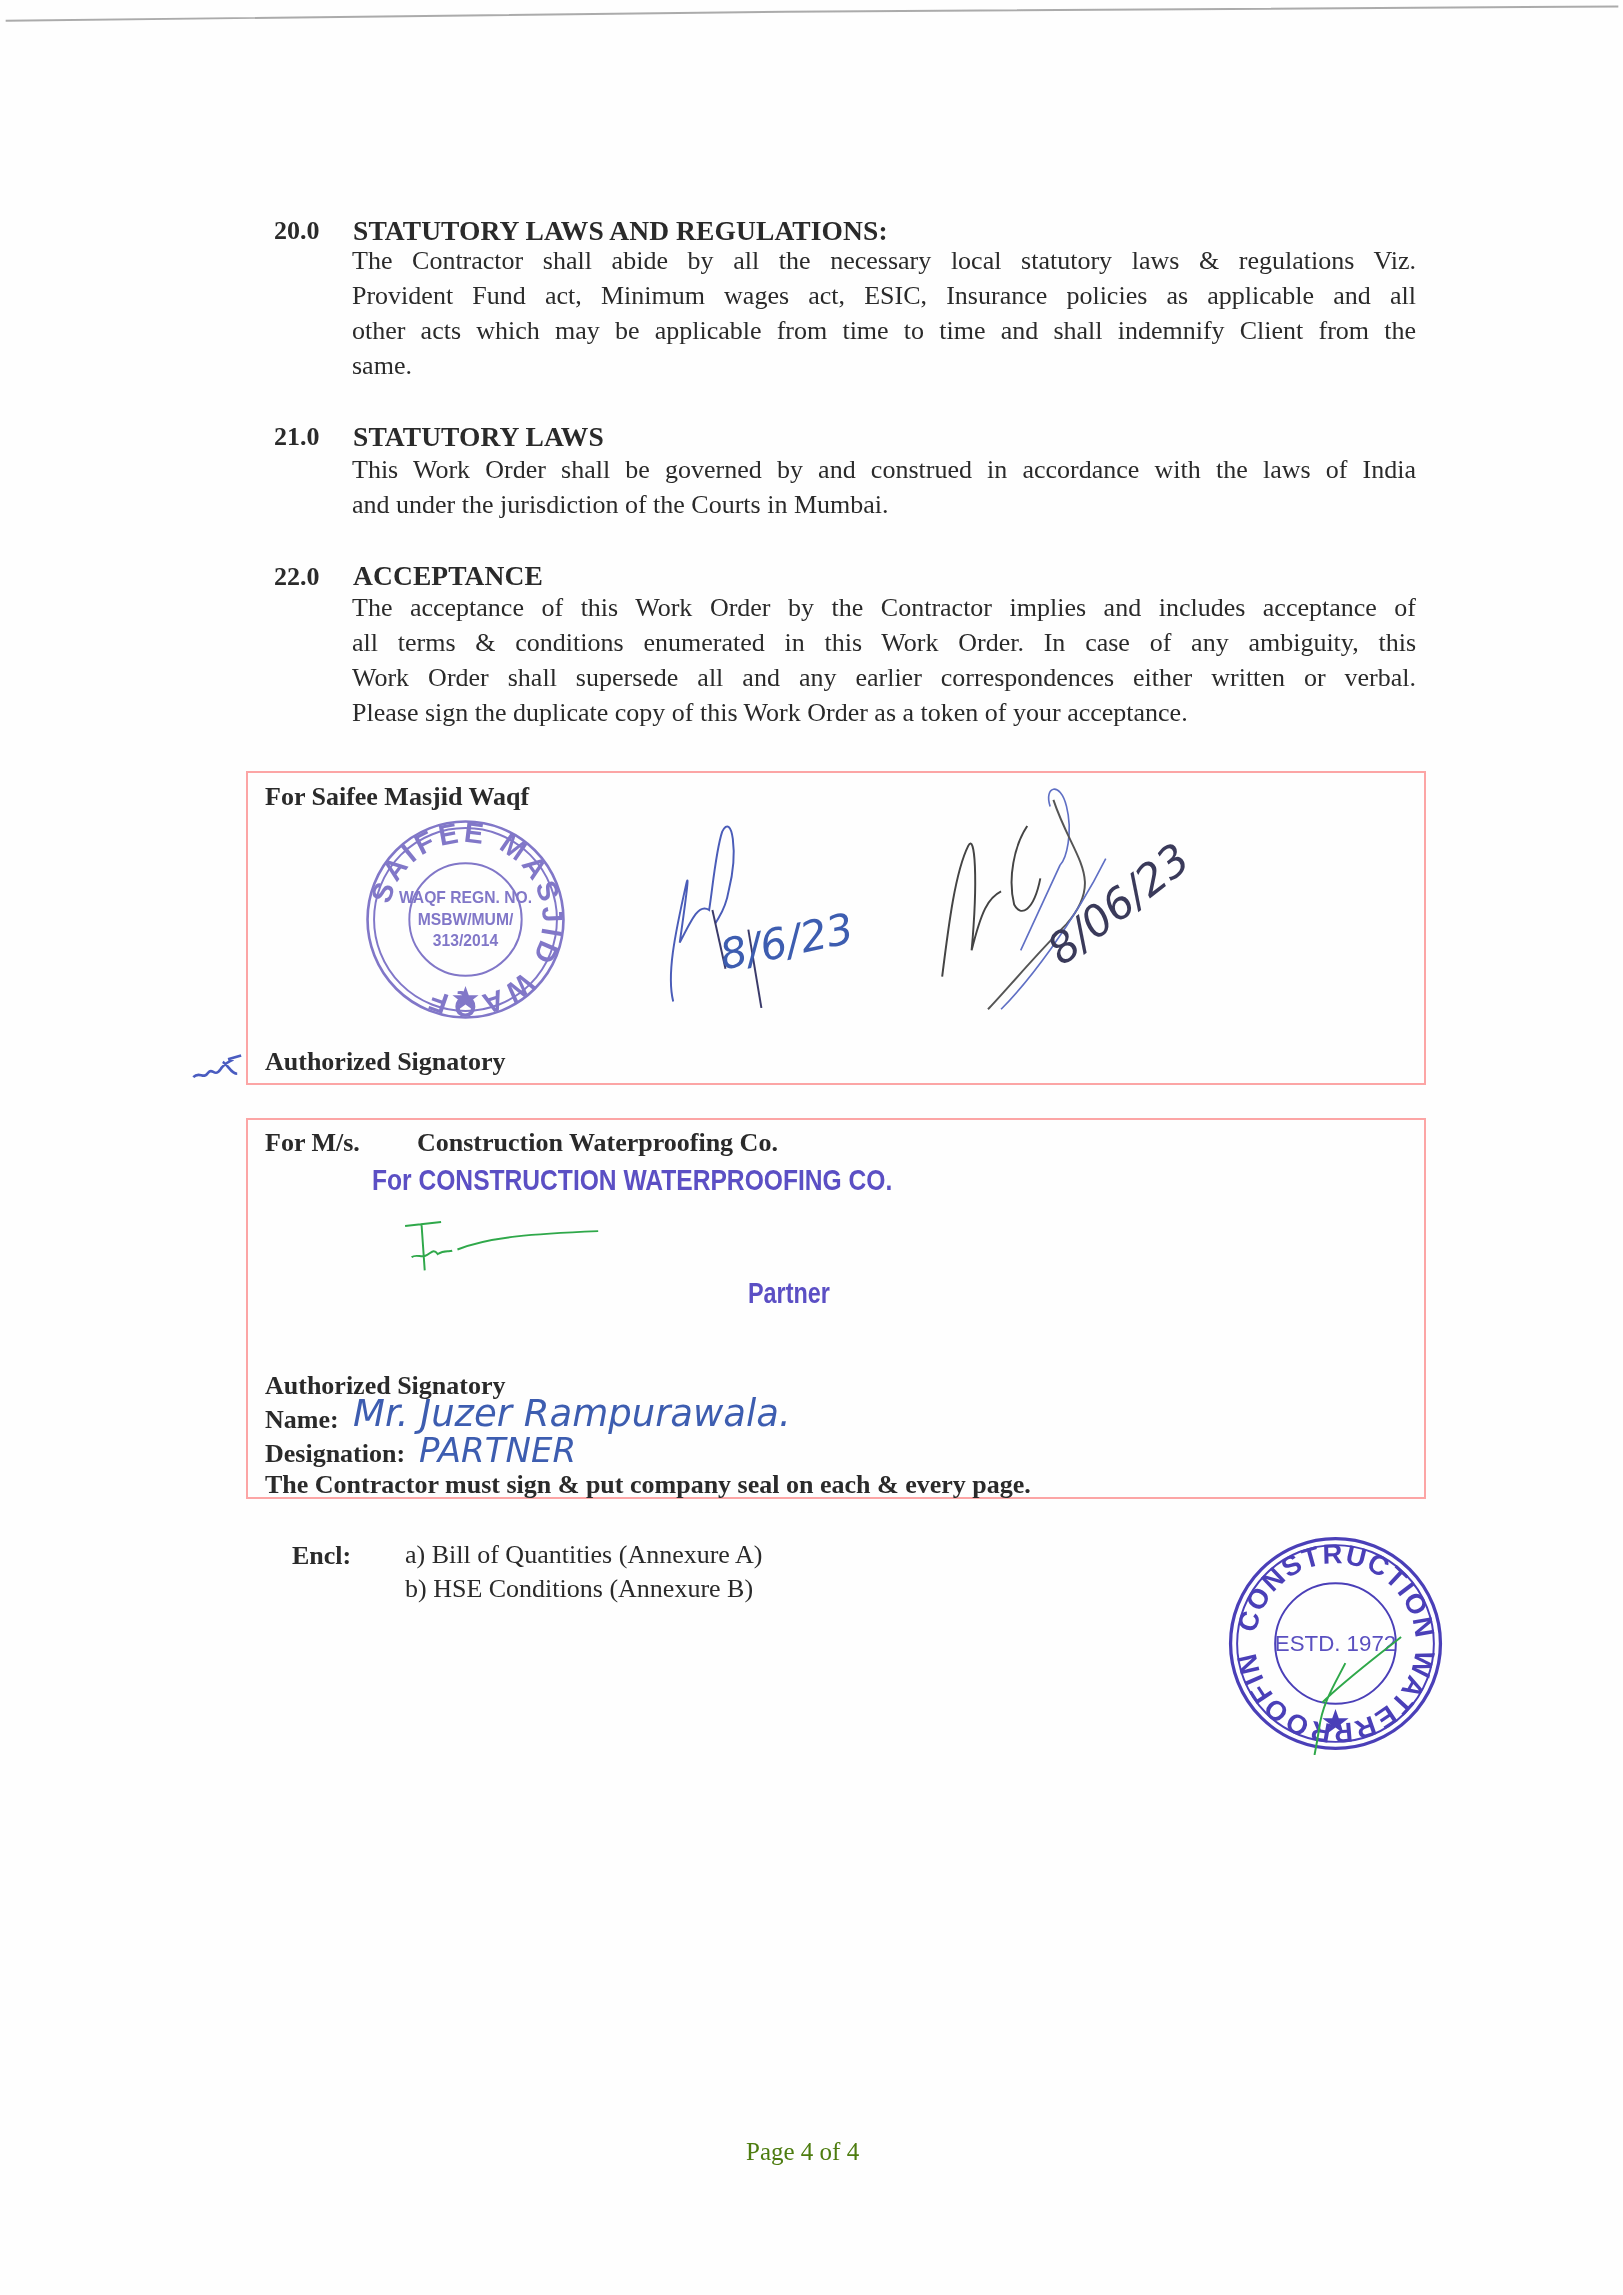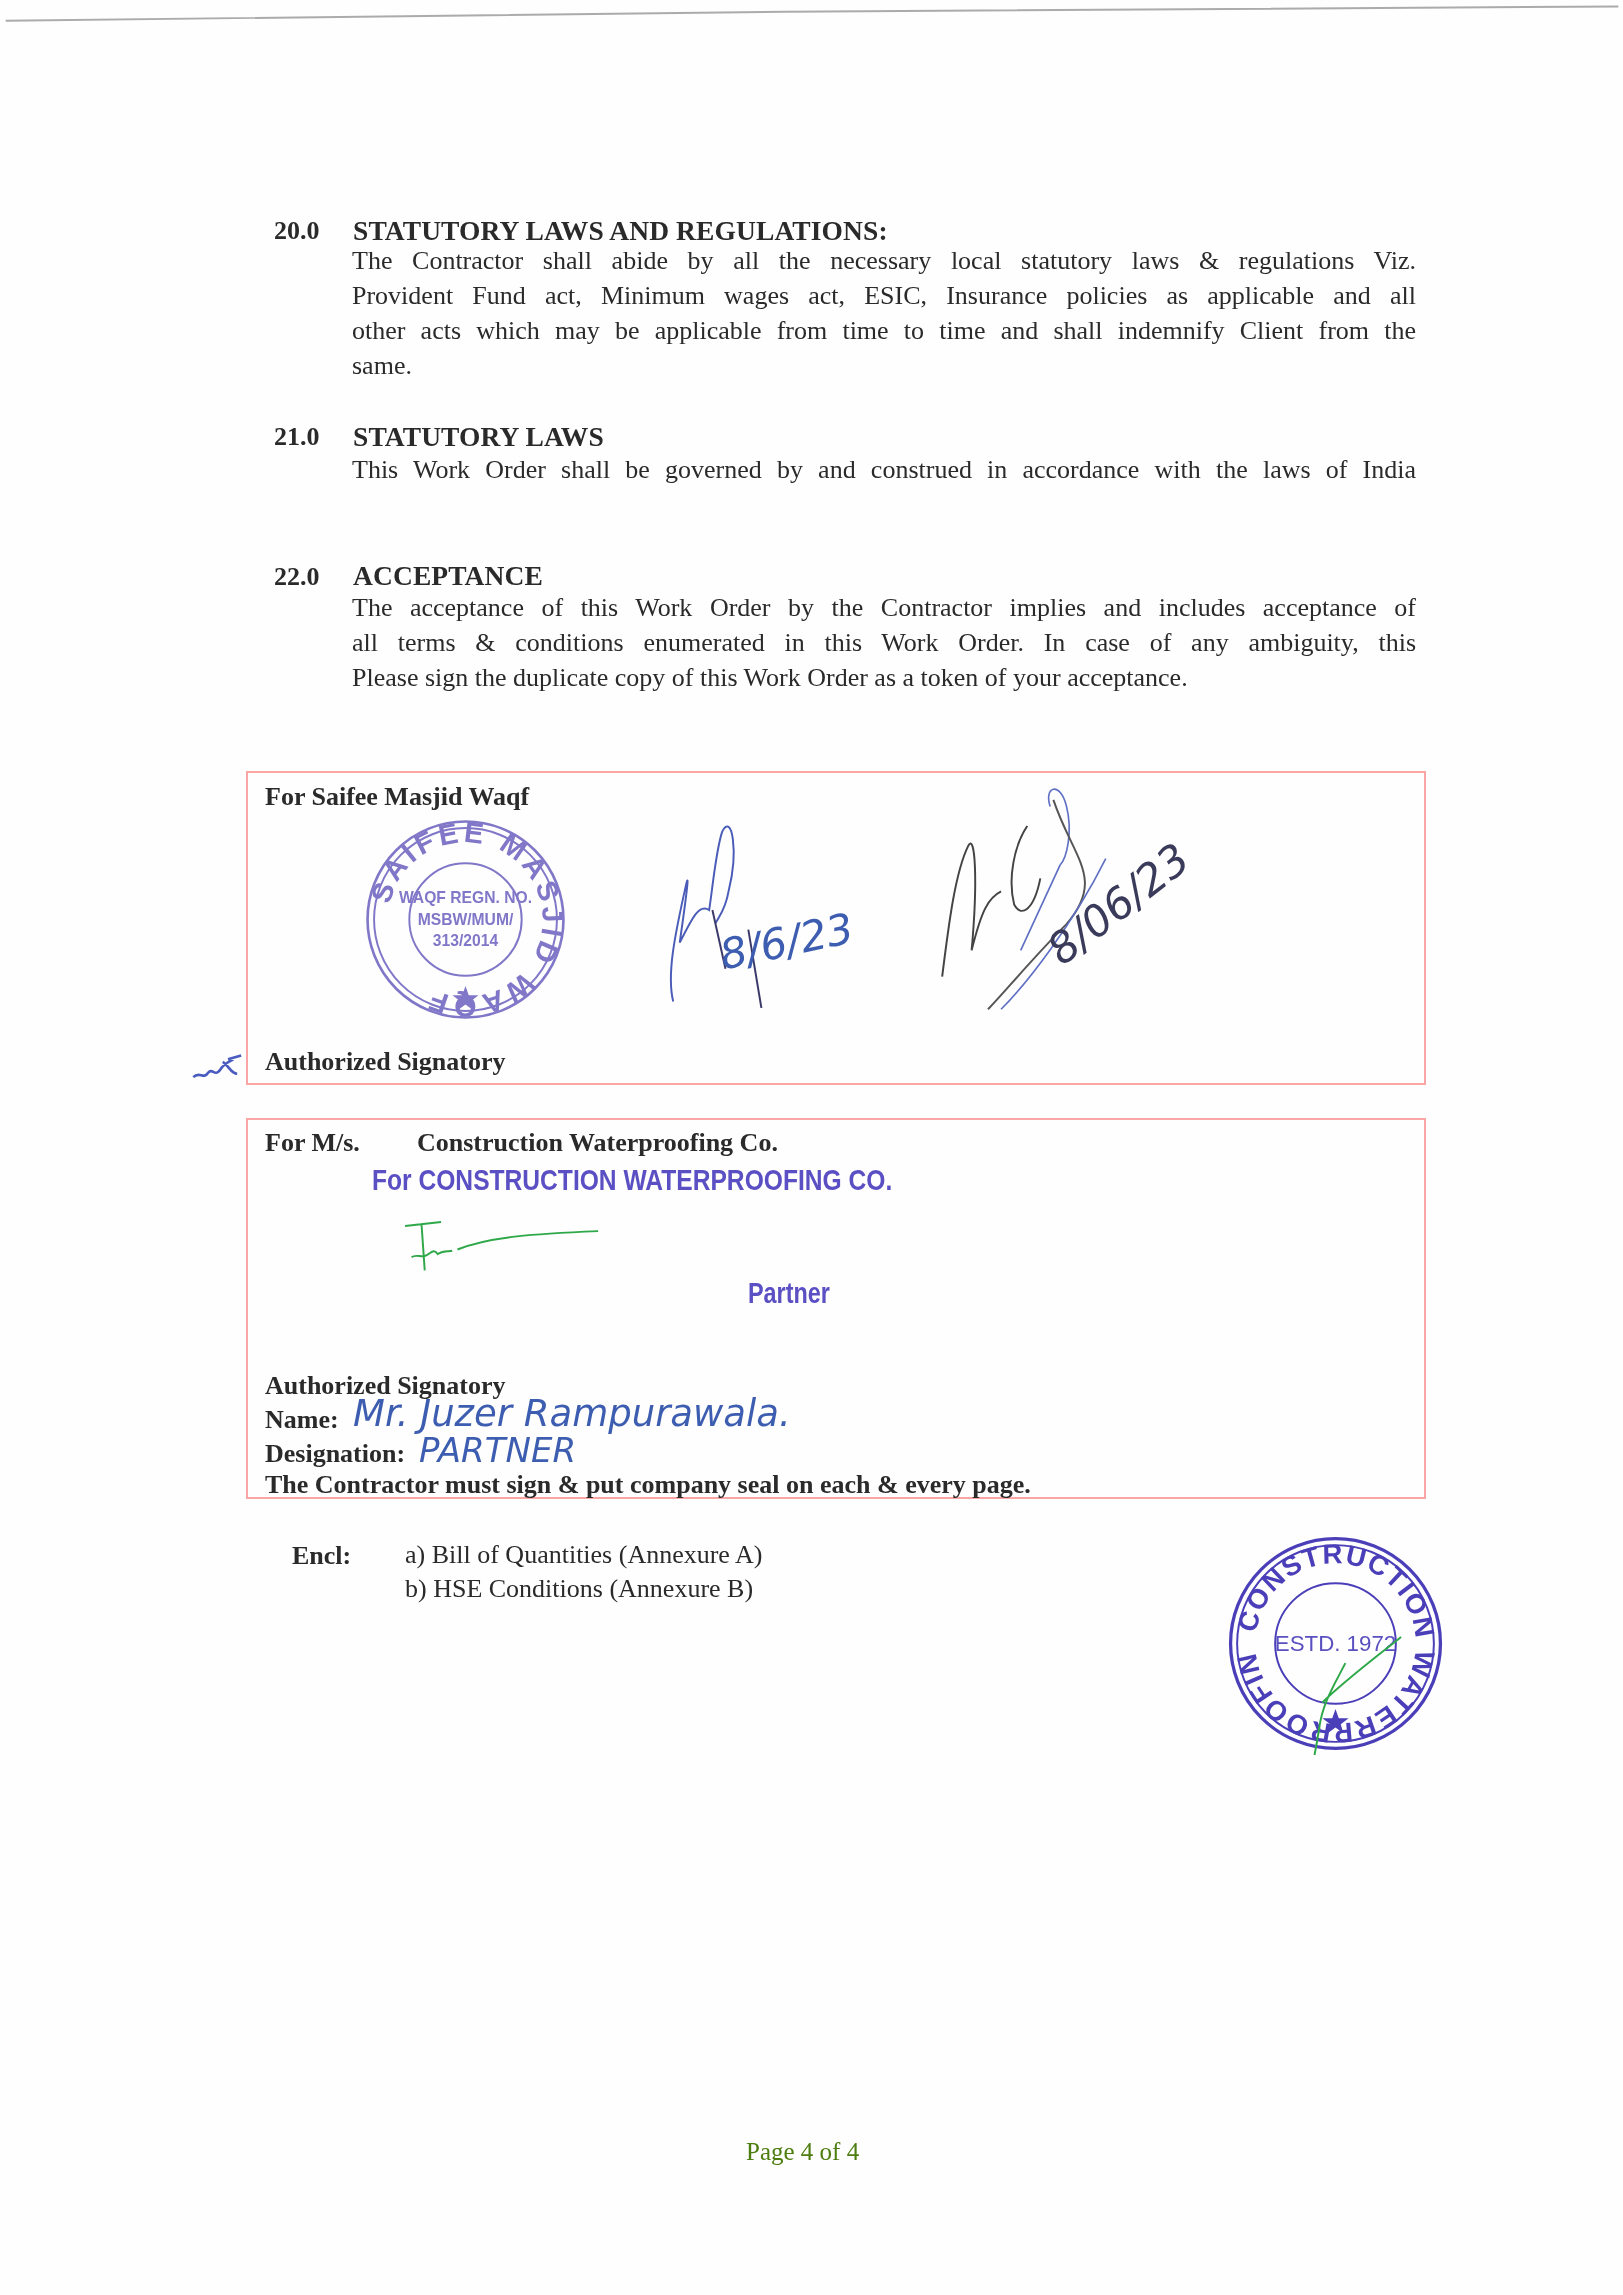--- a/index.html
+++ b/index.html
@@ -52,27 +52,29 @@
   <span class="line">The Contractor shall abide by all the necessary local statutory laws &amp; regulations Viz.</span>
   <span class="line">Provident Fund act, Minimum wages act, ESIC, Insurance policies as applicable and all</span>
   <span class="line">other acts which may be applicable from time to time and shall indemnify Client from the</span>
   <span class="line last">same.</span>
 </div>
 
 <div class="abs num" style="left:274px; top:422px;">21.0</div>
 <div class="abs heading" style="left:353px; top:421px;">STATUTORY LAWS</div>
 <div class="abs para" style="left:352px; top:452px;">
   <span class="line">This Work Order shall be governed by and construed in accordance with the laws of India</span>
+  <span class="line last">and under the jurisdiction of the Courts in Mumbai.</span>
 </div>
 
 <div class="abs num" style="left:274px; top:562px;">22.0</div>
 <div class="abs heading" style="left:353px; top:560px;">ACCEPTANCE</div>
 <div class="abs para" style="left:352px; top:590px;">
   <span class="line">The acceptance of this Work Order by the Contractor implies and includes acceptance of</span>
   <span class="line">all terms &amp; conditions enumerated in this Work Order. In case of any ambiguity, this</span>
+  <span class="line">Work Order shall supersede all and any earlier correspondences either written or verbal.</span>
   <span class="line last">Please sign the duplicate copy of this Work Order as a token of your acceptance.</span>
 </div>
 
 <div class="sig-box" style="left:246px; top:771px; width:1176px; height:310px;">
   <div class="abs bold40" style="left:17px; top:9.2px;">For  Saifee Masjid Waqf</div>
 
   <svg class="abs" style="left:113px; top:42px;" width="209" height="209" viewBox="0 0 320 320">
     <defs>
       <path id="sealArc1" d="M 160 160 m -118 0 a 118 118 0 1 1 236 0 a 118 118 0 1 1 -236 0"></path>
     </defs>

